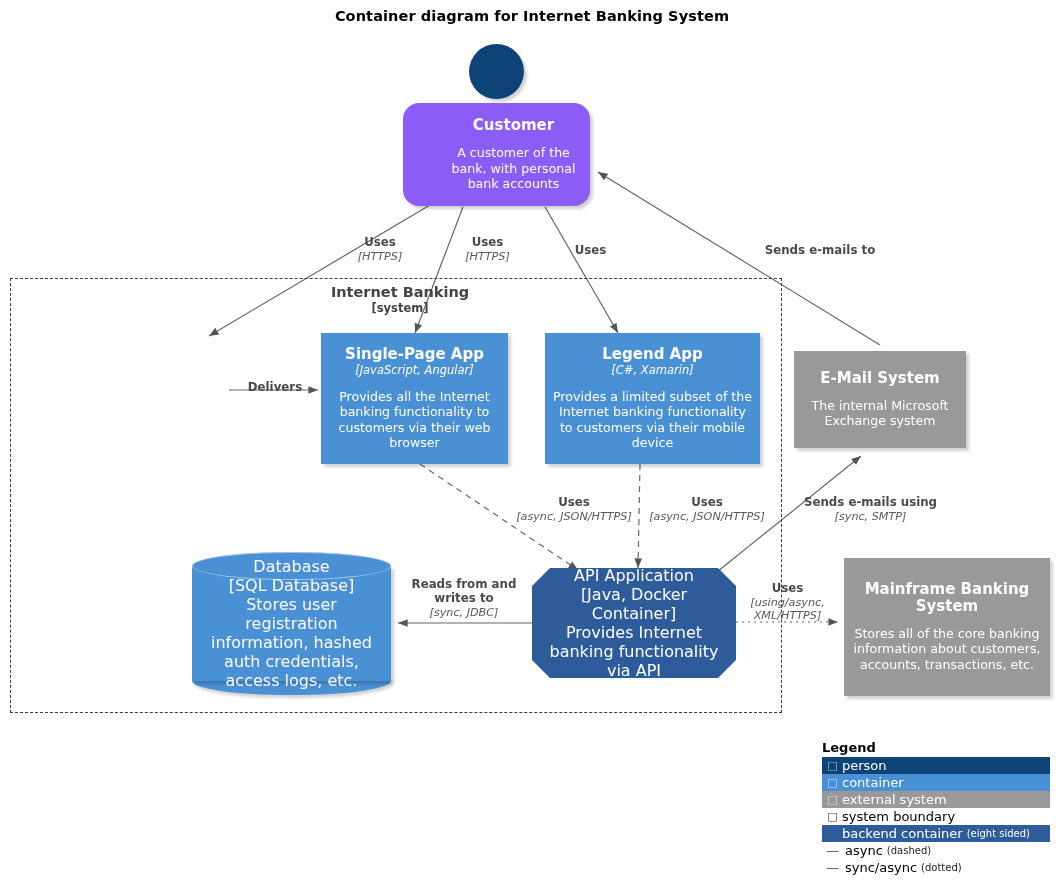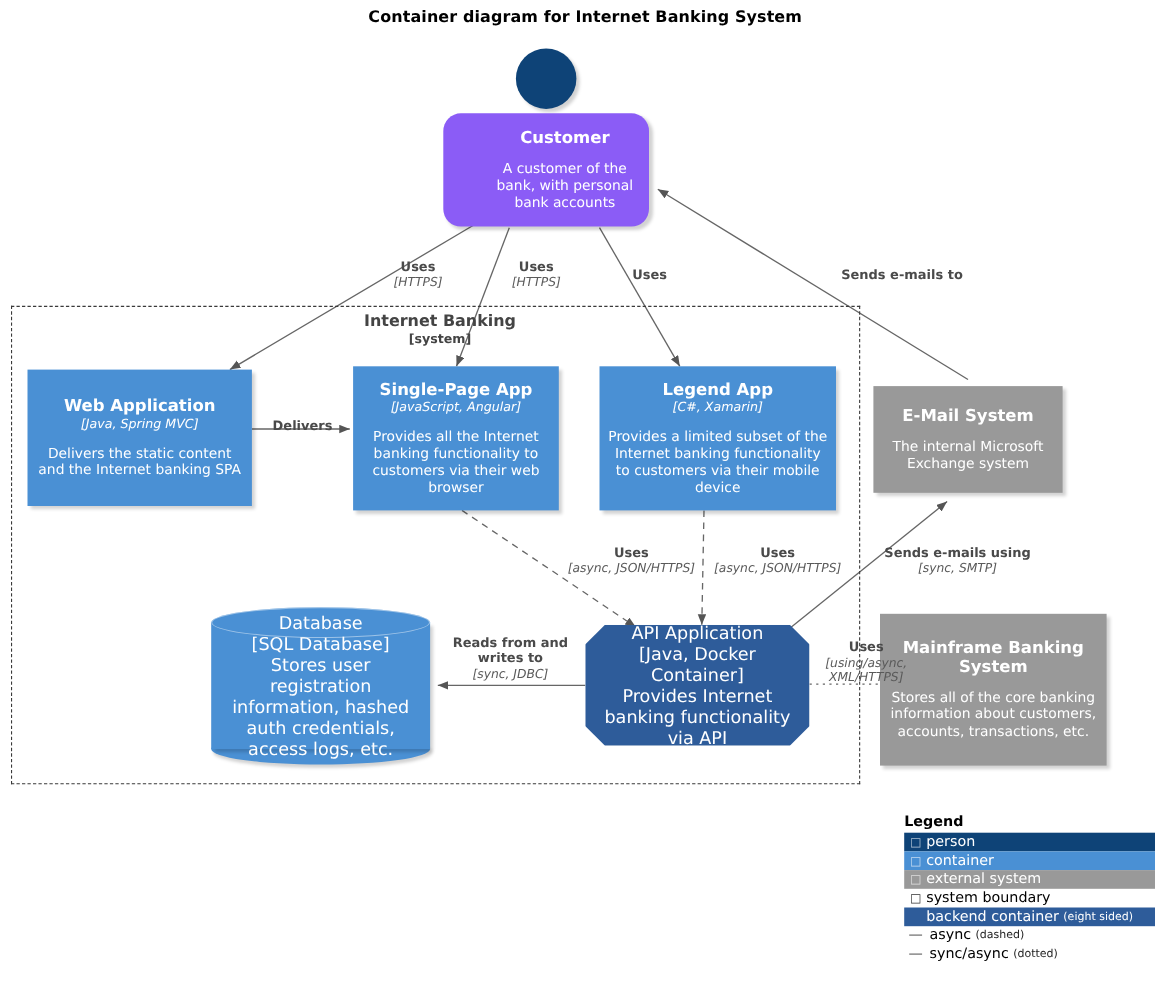--- a/index.html
+++ b/index.html
@@ -123,25 +123,20 @@
     <div class="b1">Internet Banking</div>
     <div class="b2">[system]</div>
   </div>
 
   <div class="person-head shadowed" style="left:469px;top:44px;width:55px;height:55px;"></div>
   <div class="node person-body shadowed" style="left:403px;top:103px;width:187px;height:103px;">
     <div class="nm">Customer</div>
     <div class="desc">A customer of the bank, with personal bank accounts</div>
   </div>
 
-  <div class="node container-box shadowed" style="left:25px;top:336px;width:204px;height:124px;">
-    <div class="nm">Web Application</div>
-    <div class="tech">[Java, Spring MVC]</div>
-    <div class="desc">Delivers the static content and the Internet banking SPA</div>
-  </div>
 
   <div class="node container-box shadowed" style="left:321px;top:333px;width:187px;height:131px;">
     <div class="nm">Single-Page App</div>
     <div class="tech">[JavaScript, Angular]</div>
     <div class="desc">Provides all the Internet banking functionality to customers via their web browser</div>
   </div>
 
   <div class="node container-box shadowed" style="left:545px;top:333px;width:215px;height:131px;">
     <div class="nm">Legend App</div>
     <div class="tech">[C#, Xamarin]</div>
@@ -164,21 +159,21 @@
       <div class="desc">Stores user registration information, hashed auth credentials, access logs, etc.</div>
     </div>
   </div>
 
   <div class="oct" style="left:532px;top:568px;width:204px;height:110px;">
     <div class="nm">API Application</div>
     <div class="tech">[Java, Docker Container]</div>
     <div class="desc">Provides Internet banking functionality via API</div>
   </div>
 
-  <div class="node external-box shadowed" style="left:800px;top:558px;width:206px;height:138px;">
+  <div class="node external-box shadowed" style="left:844px;top:558px;width:206px;height:138px;">
     <div class="nm">Mainframe Banking System</div>
     <div class="desc">Stores all of the core banking information about customers, accounts, transactions, etc.</div>
   </div>
 
   <div class="elabel" style="left:325px;top:236px;width:110px;">
     <div class="l1">Uses</div>
     <div class="l2">[HTTPS]</div>
   </div>
 
   <div class="elabel" style="left:435px;top:236px;width:105px;">

